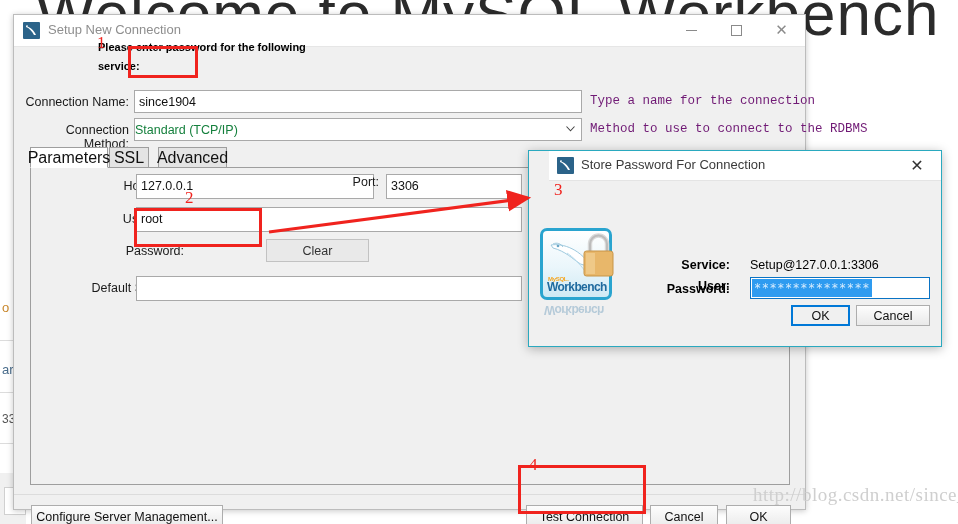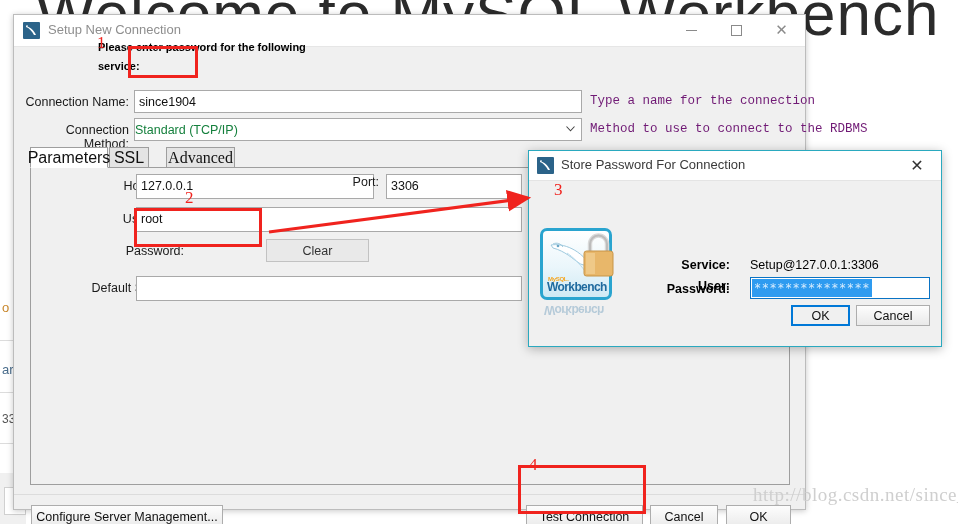--- a/index.html
+++ b/index.html
@@ -143,20 +143,21 @@
     position: absolute;
     left: 528px; top: 150px;
     width: 414px; height: 197px;
     background: #f0f0f0;
     border: 1px solid #2aa9bf;
     box-shadow: 0 2px 10px rgba(0,0,0,0.28);
   }
   .dlg-pw .titlebar {
     position: relative; height: 30px; background: #ffffff;
     border-bottom: 1px solid #e4e4e4;
+    margin-left: 20px;
   }
   .dlg-pw .title-icon {
     position: absolute; left: 8px; top: 6px; width: 17px; height: 17px;
     background: #2b6389; border-radius: 1px;
   }
   .dlg-pw .title-text {
     position: absolute; left: 32px; top: 6px; font-size: 13px; color: #3a3a3a;
   }
   .dlg-pw .close-x {
     position: absolute; right: 4px; top: 0; width: 40px; height: 29px;
@@ -282,21 +283,21 @@
       </div>
       <div class="hint" style="left:576px; top:75px;">Method to use to connect to the RDBMS</div>
 
       <div class="tabstrip">
         <div class="tab active" style="left:0; width:78px;">
           <span>Parameters</span>
         </div>
         <div class="tab" style="left:79px; width:40px;">
           <span>SSL</span>
         </div>
-        <div class="tab" style="left:136px; width:69px;font-family:Liberation Serif, serif;">
+        <div class="tab" style="left:128px; width:69px;">
           <span>Advanced</span>
         </div>
       </div>
 
       <div class="tabpanel"></div>
 
       <div class="row-label" style="left:60px; top:132px; width:110px;">Hostname:</div>
       <div class="tfield" style="left:122px; top:127px; width:238px; height:25px;">127.0.0.1</div>
       <div class="row-label" style="left:330px; top:128px; width:35px;">Port:</div>
       <div class="tfield" style="left:372px; top:127px; width:136px; height:25px;">3306</div>

